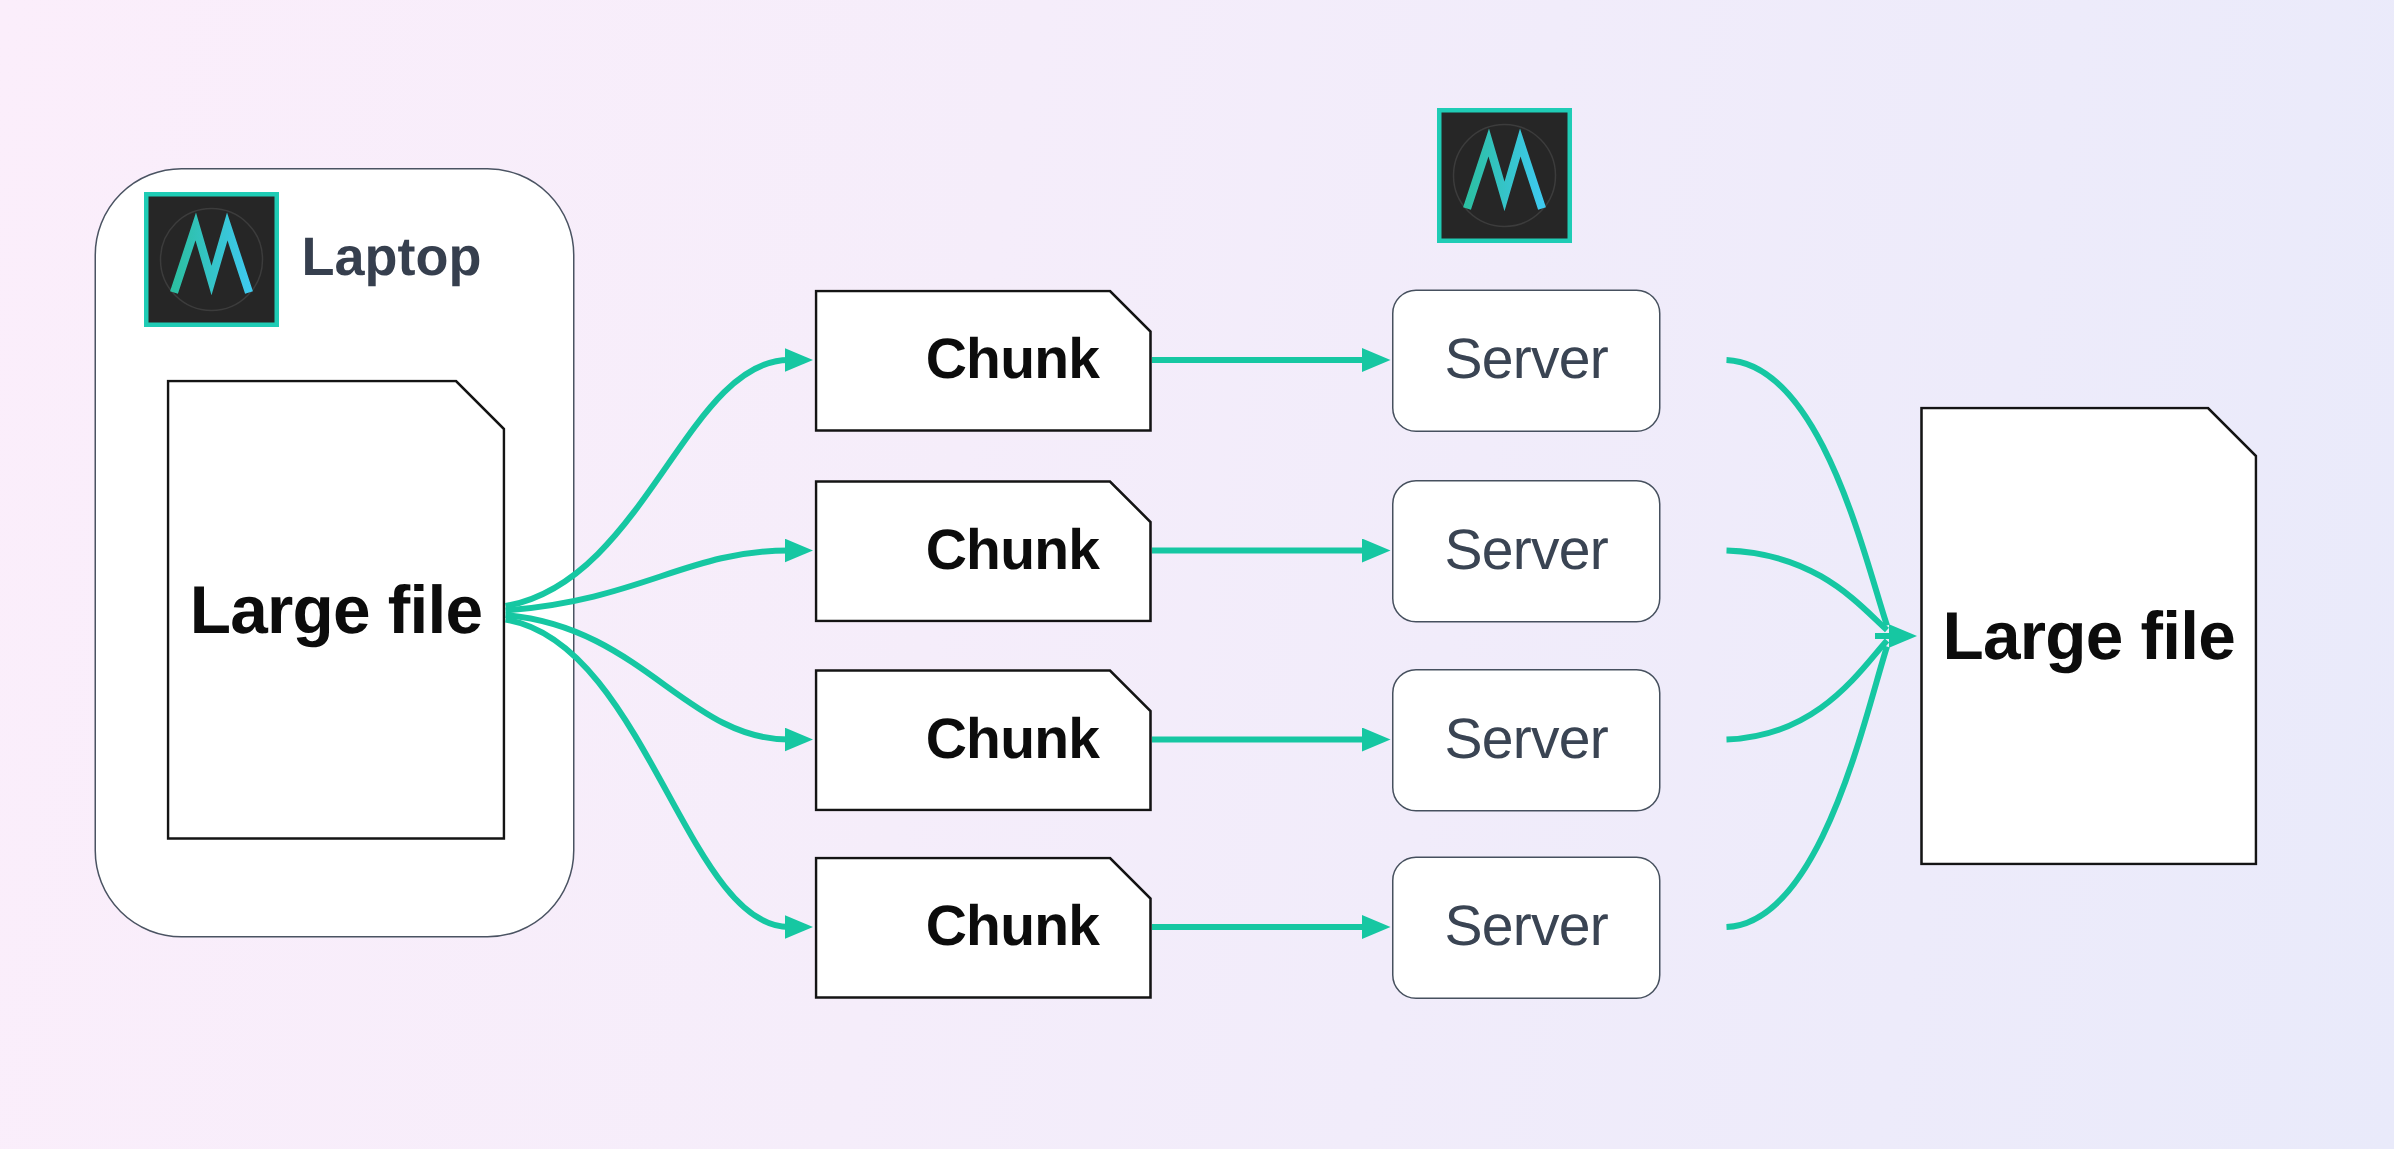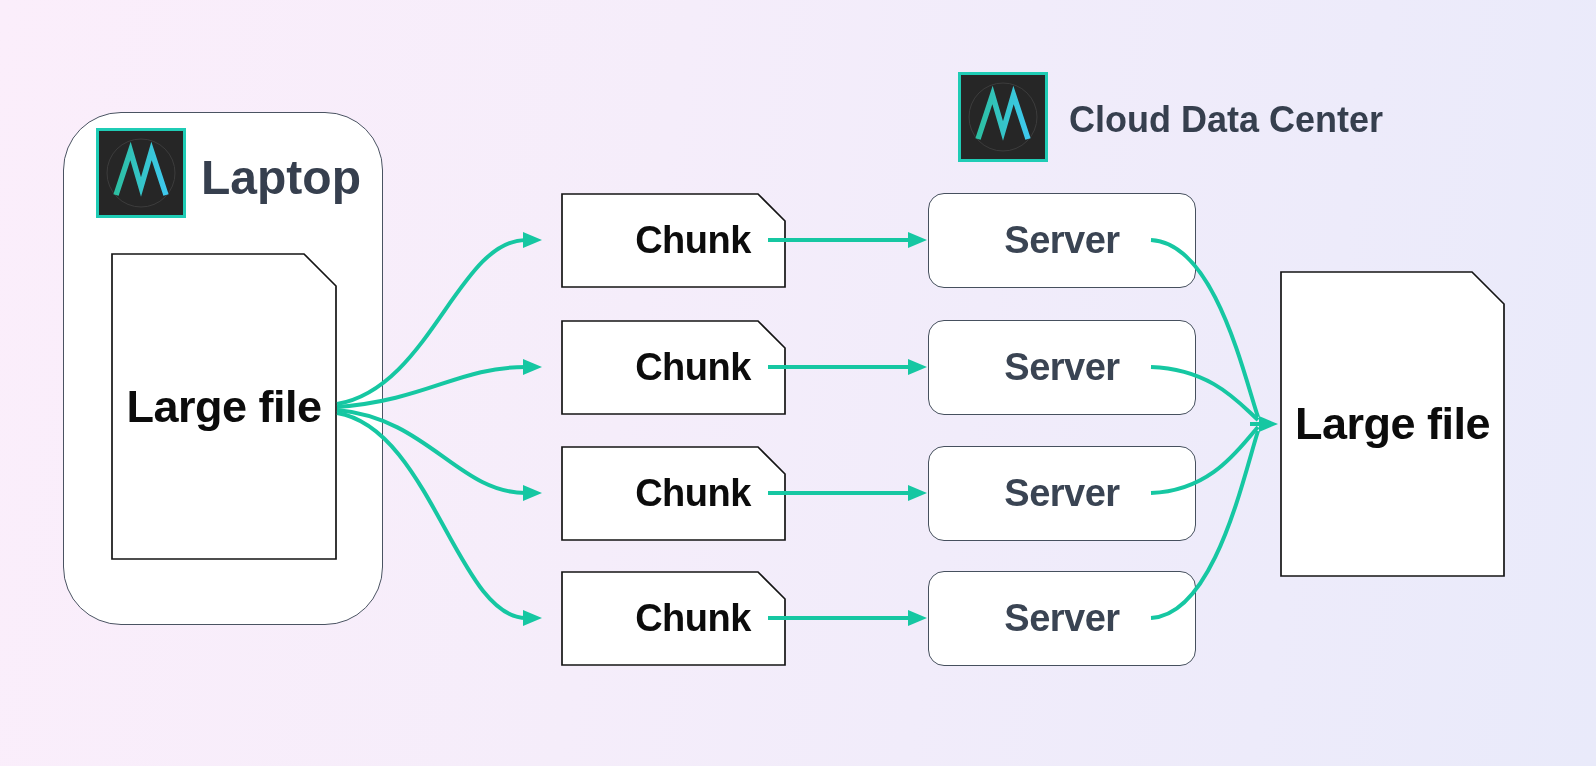--- a/index.html
+++ b/index.html
@@ -15,40 +15,40 @@
   #laptop-container{left:63px;top:112px;width:320px;height:513px;border-radius:58px;}
   .logo{
     position:absolute;width:84px;height:84px;background:#262626;
     border:3px solid #1fccb5;box-sizing:content-box;
   }
   #laptop-logo{left:96px;top:128px;}
   #cloud-logo{left:958px;top:72px;}
   .container-title{
     position:absolute;font-weight:bold;color:#363f4e;white-space:nowrap;
   }
-  #laptop-title{left:201px;top:150px;font-size:48px;}
+  #laptop-title{left:201px;top:150px;font-size:36px;}
   #cloud-title{left:1069px;top:99px;font-size:36px;}
   .doc-node{position:absolute;}
   .doc-node svg{position:absolute;left:0;top:0;display:block;}
   .doc-label{
     position:absolute;left:0;top:0;width:100%;height:100%;
     display:flex;align-items:center;justify-content:center;
     font-weight:bold;font-size:45px;color:#0c0c0c;letter-spacing:-0.5px;
   }
   #large-file-left{left:111px;top:253px;width:226px;height:307px;}
   #large-file-right{left:1280px;top:271px;width:225px;height:306px;}
-  .chunk-node{position:absolute;left:561px;width:264px;height:95px;}
+  .chunk-node{position:absolute;left:543px;width:264px;height:95px;}
   .chunk-node .doc-label{font-size:38px;}
   #chunk-1{top:193px;} #chunk-2{top:320px;} #chunk-3{top:446px;} #chunk-4{top:571px;}
   .server-node{
-    position:absolute;left:928px;width:268px;height:95px;
+    position:absolute;left:928px;width:179px;height:95px;
     background:#ffffff;border:1.5px solid #46505e;border-radius:16px;
     box-sizing:border-box;
     display:flex;align-items:center;justify-content:center;
-    font-weight:bold;font-size:38px;color:#3a4453;letter-spacing:-0.5px;
+    font-weight:normal;font-size:38px;color:#3a4453;letter-spacing:-0.5px;
   }
   #server-1{top:193px;} #server-2{top:320px;} #server-3{top:446px;} #server-4{top:571px;}
   #arrows-layer{position:absolute;left:0;top:0;pointer-events:none;}
   .arrow{stroke:#16c7a2;stroke-width:4;fill:none;}
 </style>
 </head>
 <body>
 
 <div id="canvas">
 
@@ -105,21 +105,20 @@
       <defs>
         <linearGradient id="mgrad2" x1="0" y1="0" x2="1" y2="0">
           <stop offset="0" stop-color="#2cbfa2"></stop>
             <stop offset="1" stop-color="#3ec9ee"></stop>
         </linearGradient>
       </defs>
       <circle cx="42" cy="42" r="34" fill="none" stroke="#3c3c3c" stroke-width="1"></circle>
       <polyline points="17,64 31.5,20 42,56 52.5,20 67,64" fill="none" stroke="url(#mgrad2)" stroke-width="5.5" stroke-linejoin="miter"></polyline>
     </svg>
   </div>
-  <div id="cloud-title" class="container-title">Cloud Data Center</div>
 
   <div id="server-1" class="server-node">Server</div>
   <div id="server-2" class="server-node">Server</div>
   <div id="server-3" class="server-node">Server</div>
   <div id="server-4" class="server-node">Server</div>
 
   <div id="large-file-right" class="doc-node">
     <svg width="225" height="306" viewBox="0 0 225 306">
       <polygon points="1,1 192,1 224,33 224,305 1,305" fill="#ffffff" stroke="#141414" stroke-width="1.7"></polygon>
     </svg>

